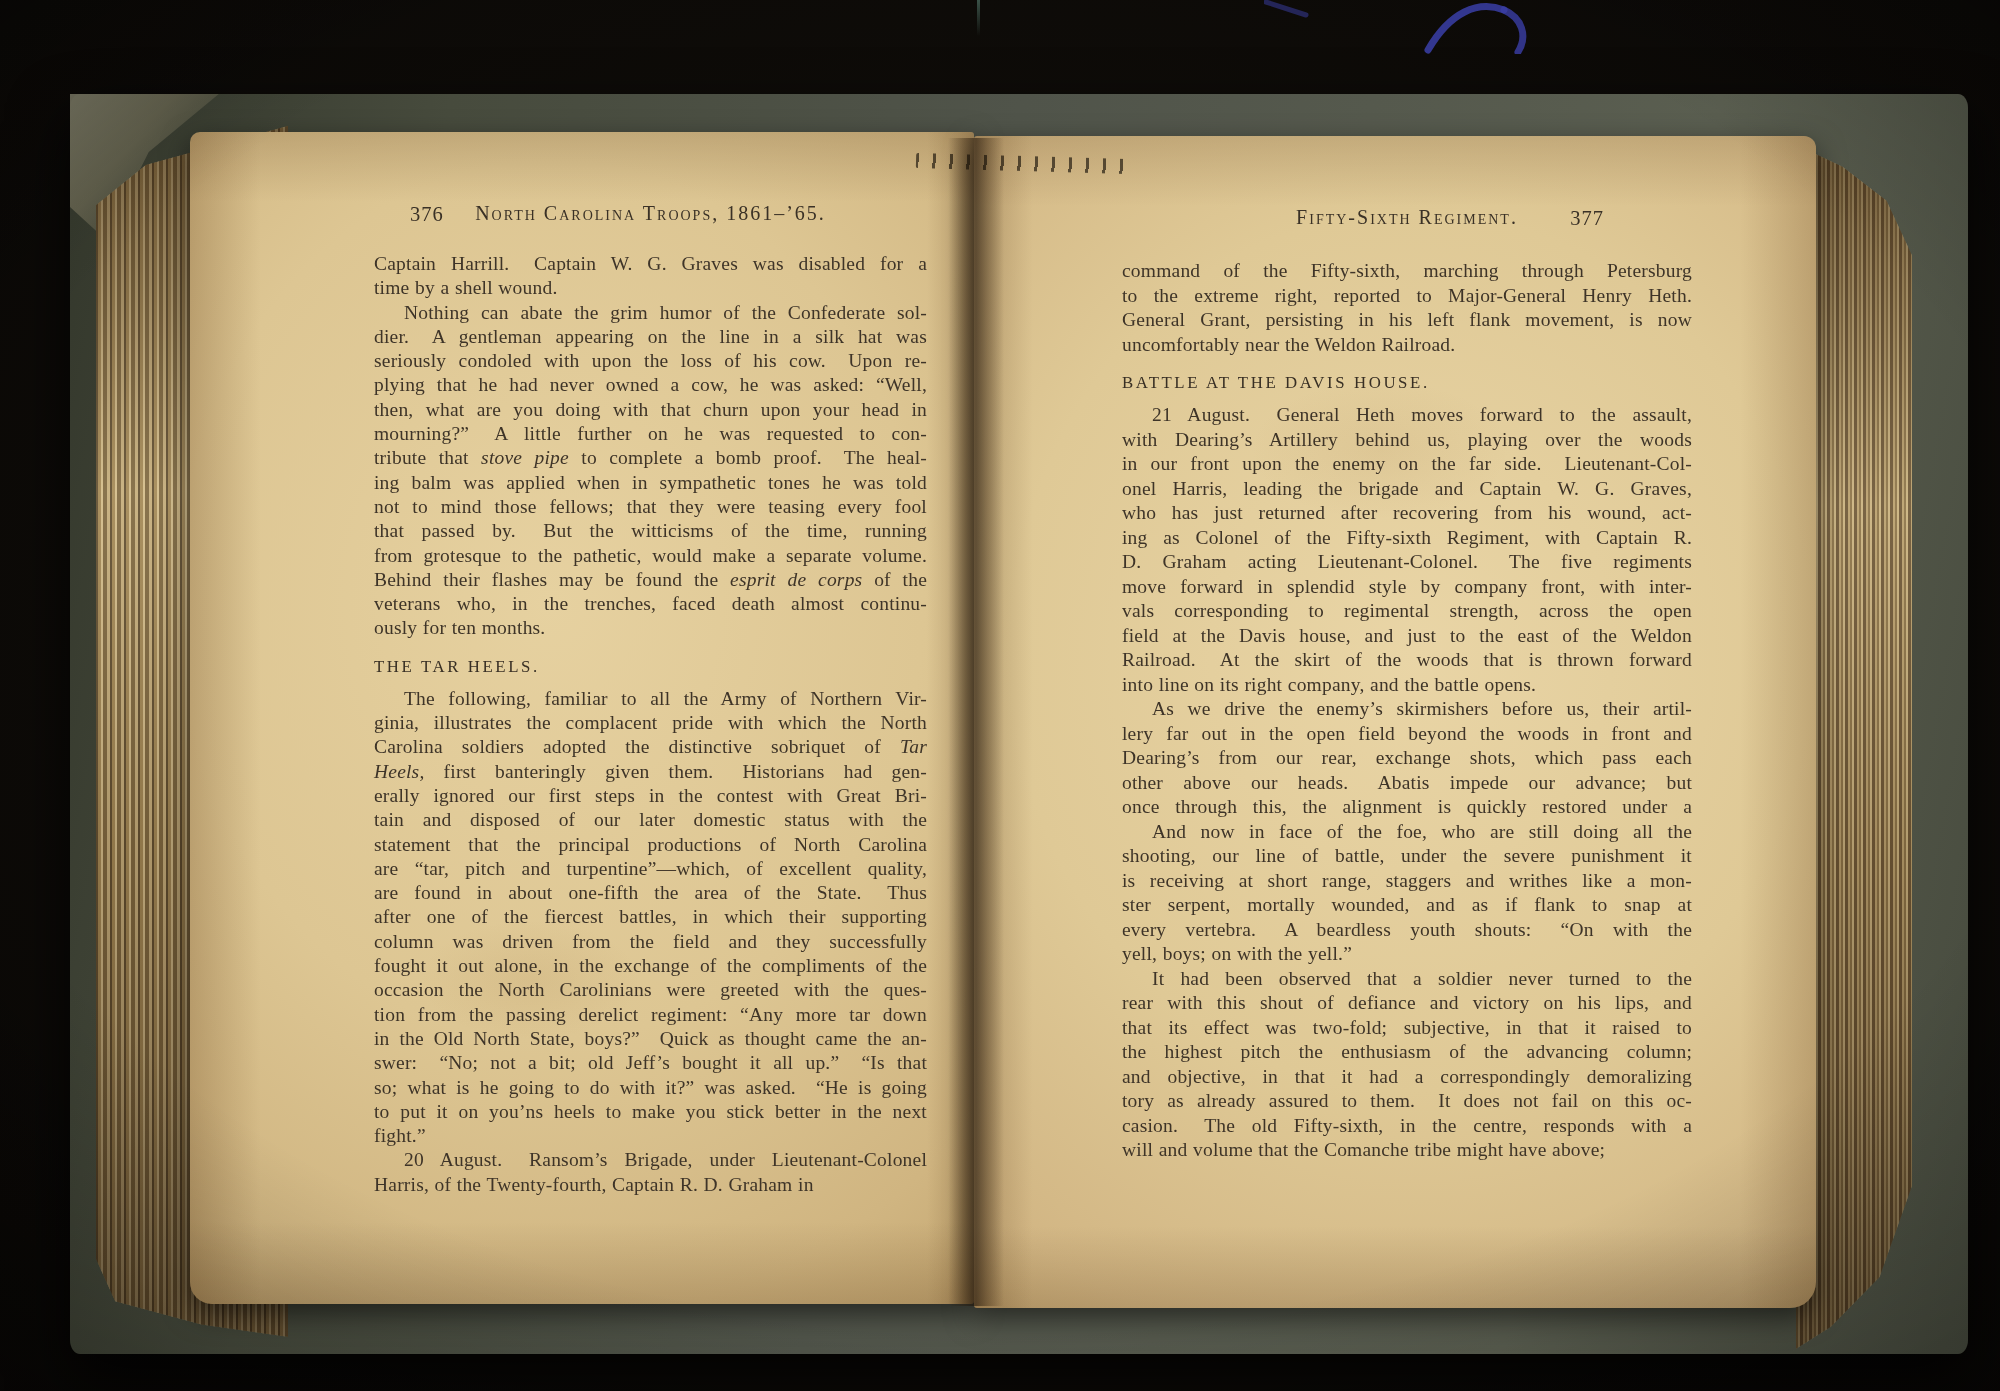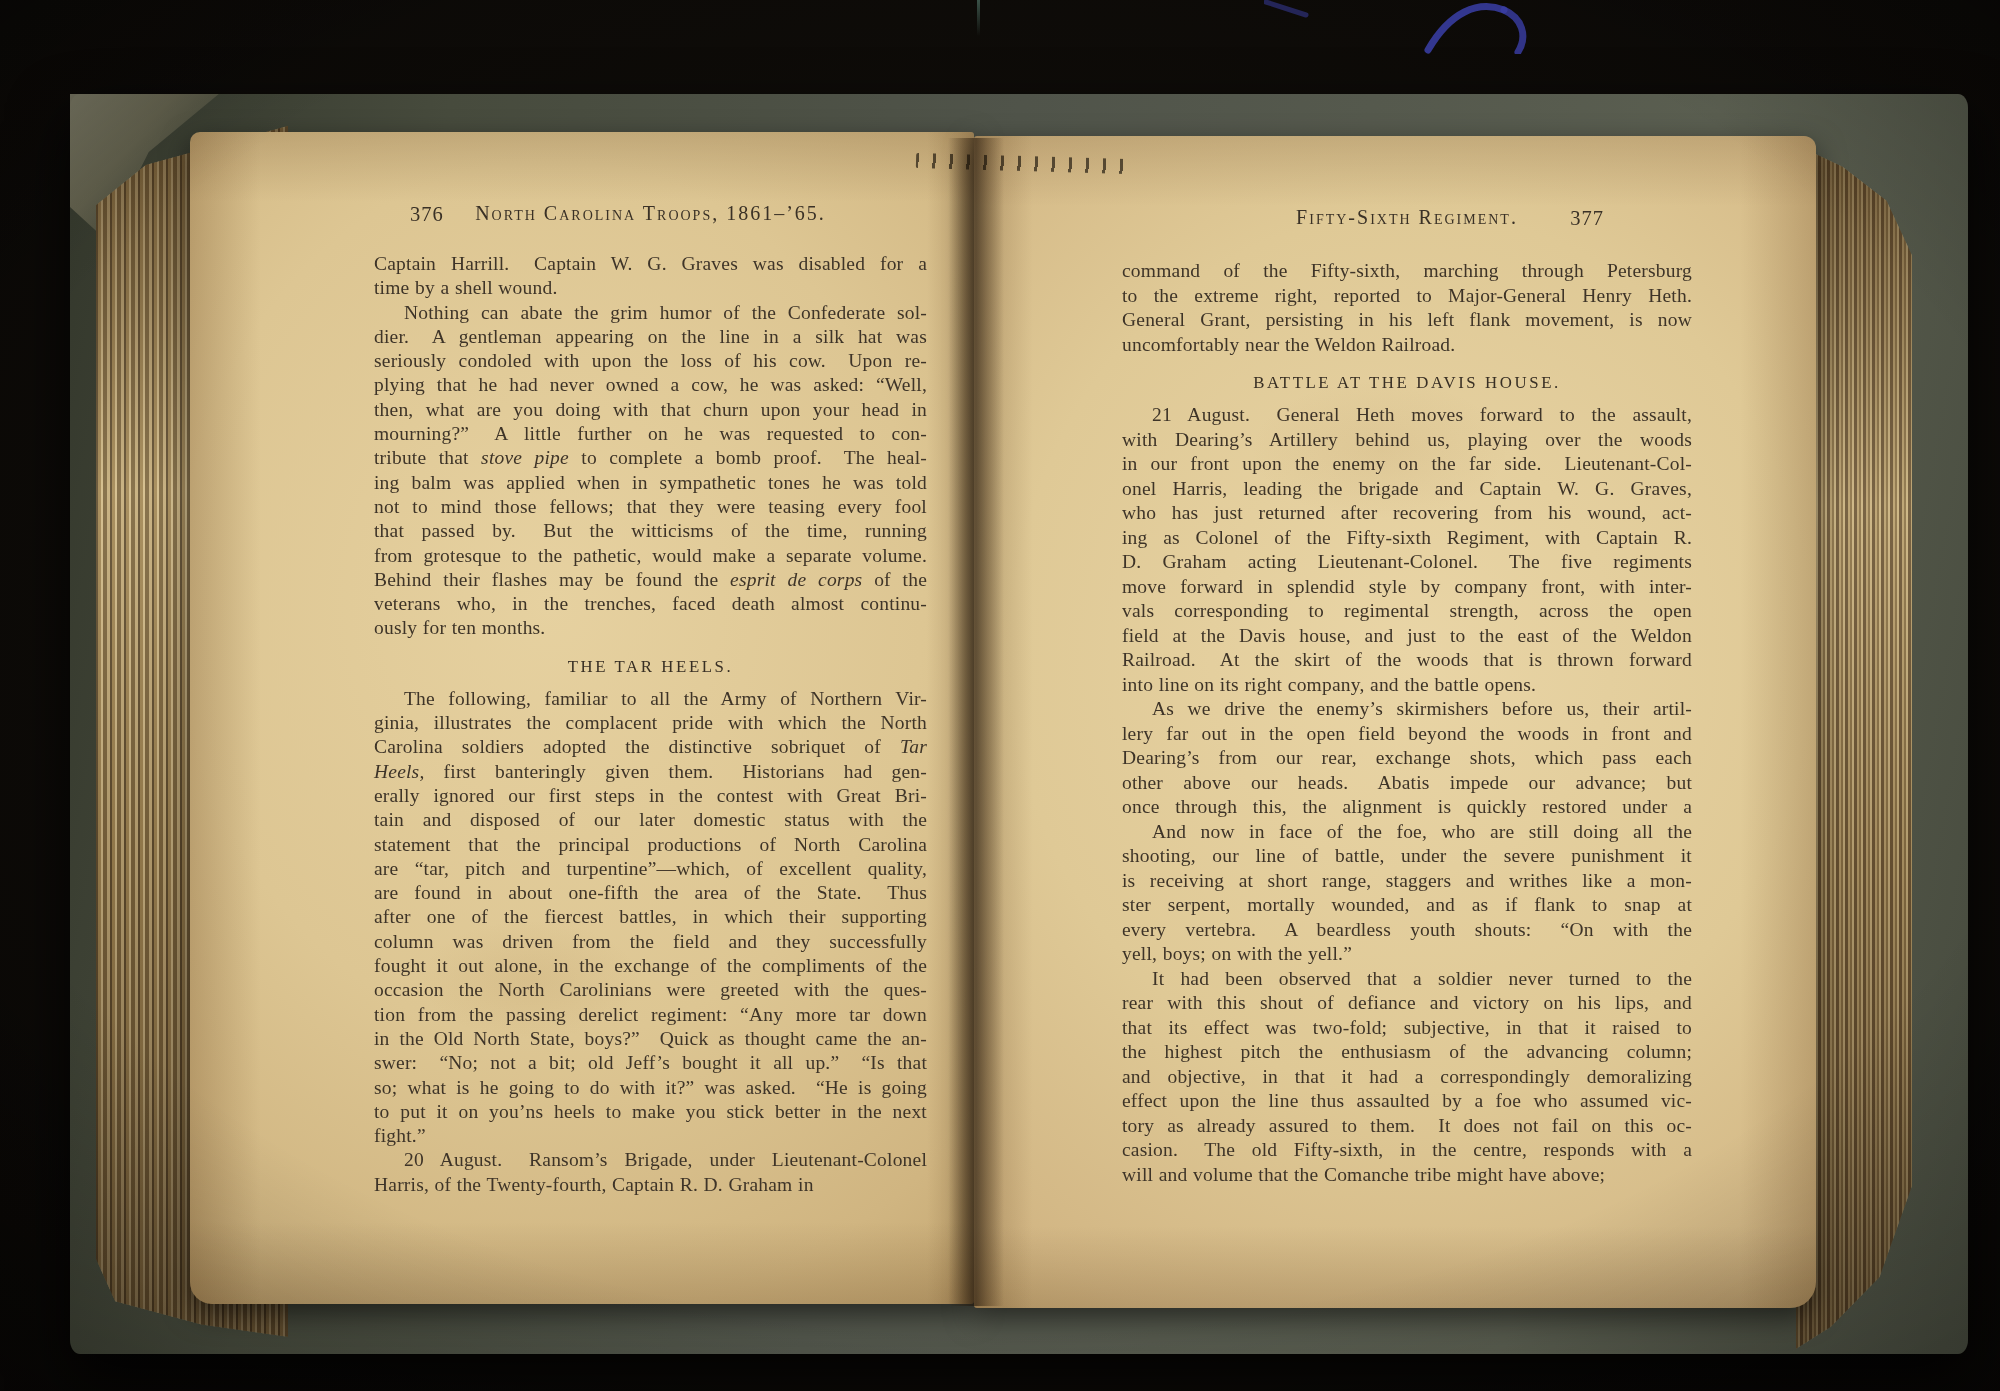--- a/index.html
+++ b/index.html
@@ -95,21 +95,21 @@
   .page-body-right{left:1122px;top:259px;width:570px;}
   .line{
     font-size:19.5px;line-height:24.3px;color:#3e3428;
     text-align:justify;text-align-last:justify;
     letter-spacing:.2px;word-spacing:.5px;white-space:normal;
   }
   .page-body-right .line{line-height:24.5px;}
   .line.indent{text-indent:30px;}
   .line.last{text-align-last:left;}
   .section-heading{
-    text-align:center;font-size:16.8px;letter-spacing:2.6px;
+    text-align:left;font-size:16.8px;letter-spacing:2.6px;
     color:#382f24;margin:15px 0 9px;line-height:22px;
   }
 </style>
 </head>
 <body>
 
 <div class="stage">
 
   <div class="cover"></div>
   <div class="cover-worn-corner"></div>
@@ -222,19 +222,18 @@
       <div class="line">shooting, our line of battle, under the severe punishment it</div>
       <div class="line">is receiving at short range, staggers and writhes like a mon-</div>
       <div class="line">ster serpent, mortally wounded, and as if flank to snap at</div>
       <div class="line">every vertebra.  A beardless youth shouts:  “On with the</div>
       <div class="line last">yell, boys; on with the yell.”</div>
       <div class="line indent">It had been observed that a soldier never turned to the</div>
       <div class="line">rear with this shout of defiance and victory on his lips, and</div>
       <div class="line">that its effect was two-fold; subjective, in that it raised to</div>
       <div class="line">the highest pitch the enthusiasm of the advancing column;</div>
       <div class="line">and objective, in that it had a correspondingly demoralizing</div>
-      <div class="line">effect upon the line thus assaulted by a foe who assumed vic-</div>
       <div class="line">tory as already assured to them.  It does not fail on this oc-</div>
       <div class="line">casion.  The old Fifty-sixth, in the centre, responds with a</div>
       <div class="line last">will and volume that the Comanche tribe might have above;</div>
     </div>
 
 </div>
 
 </body></html>

